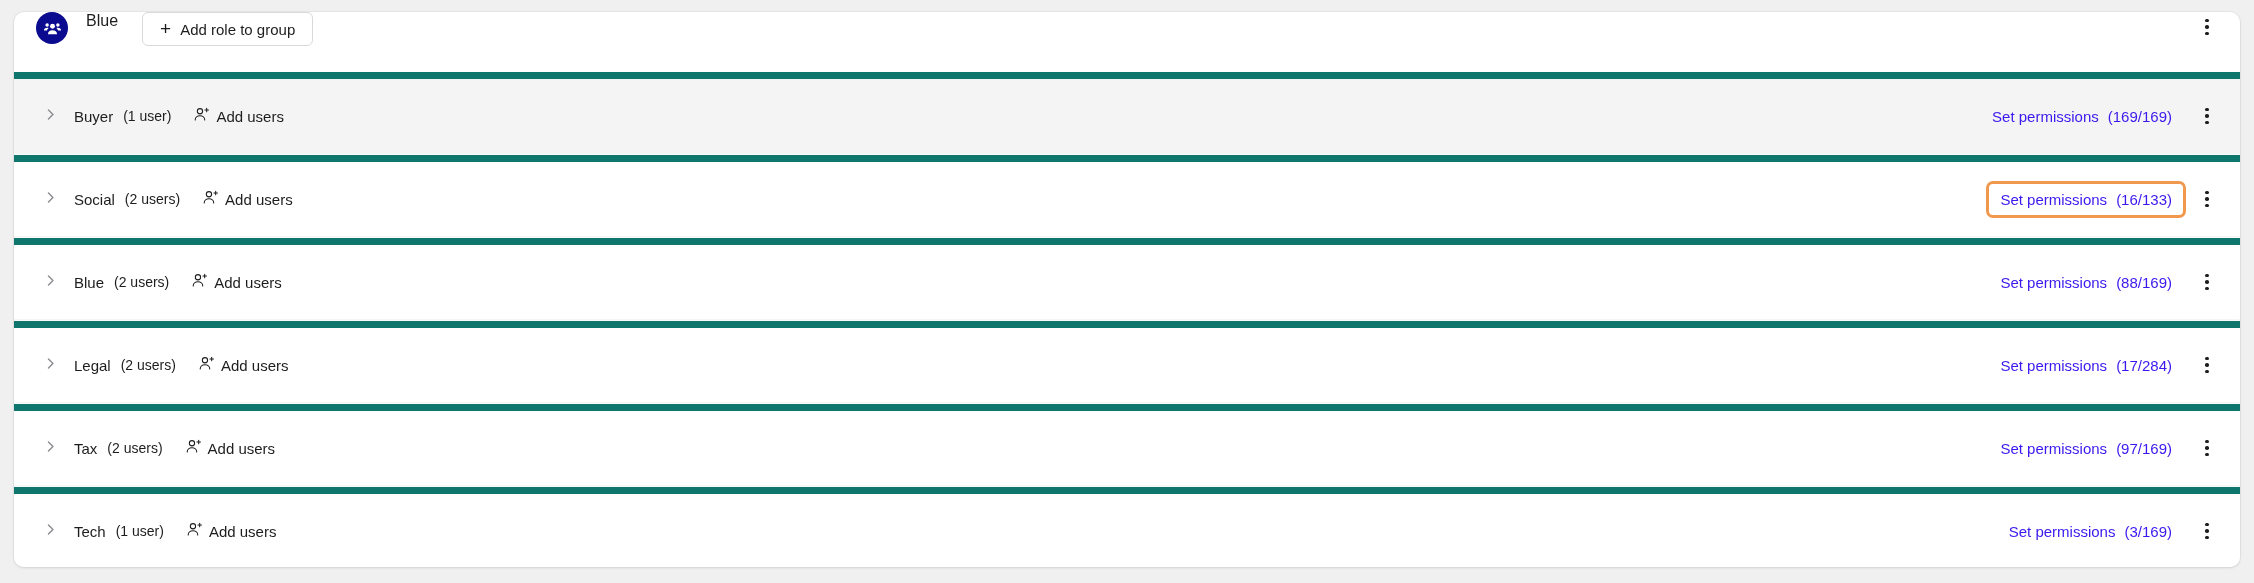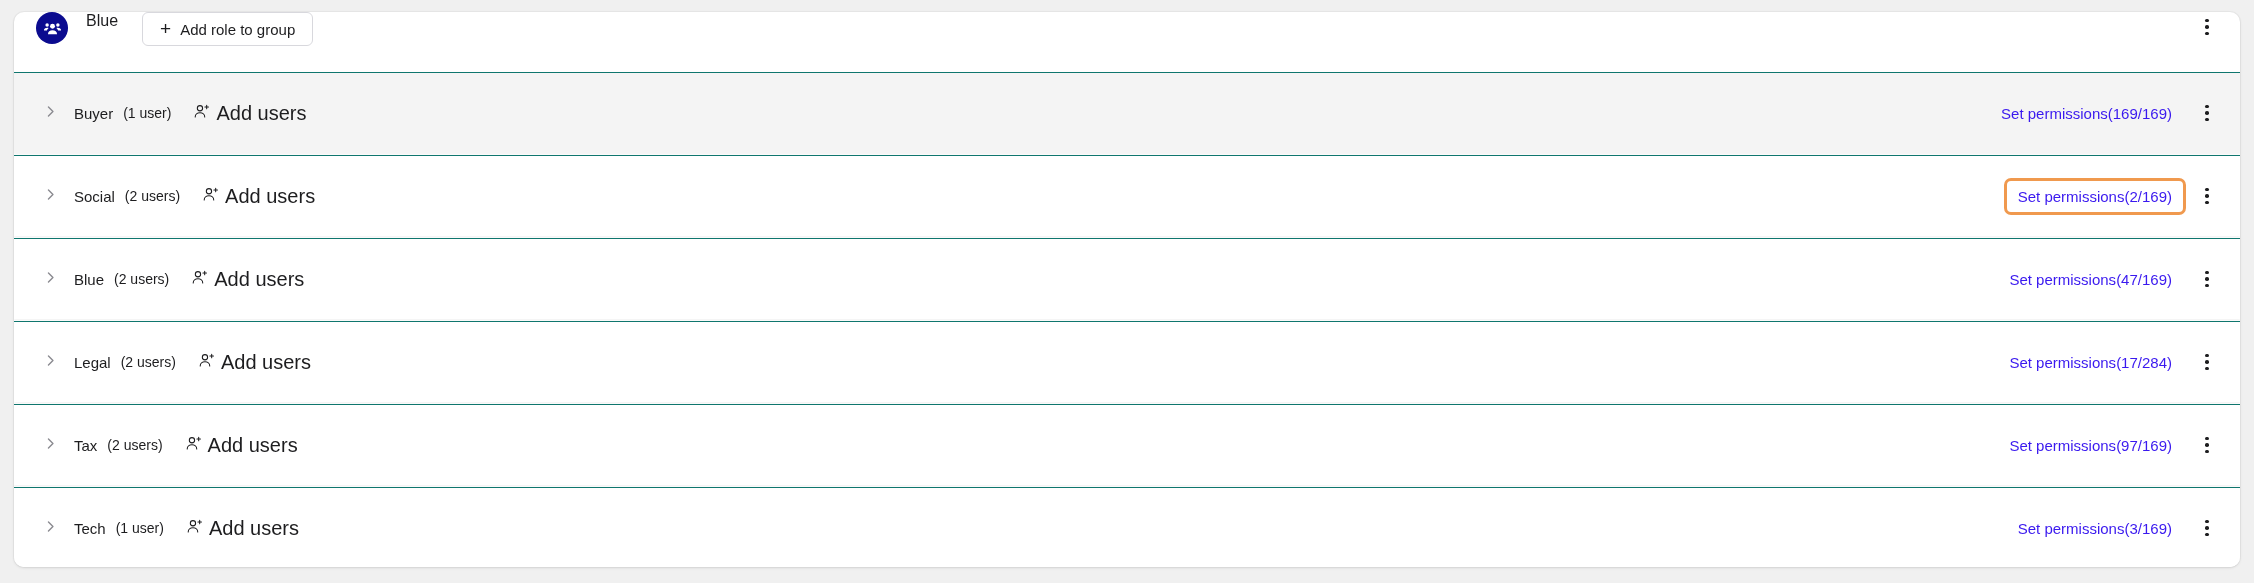--- a/index.html
+++ b/index.html
@@ -91,21 +91,21 @@
     flex-direction: column;
   }
   .row {
     position: relative;
     height: 81px;
     flex: 0 0 81px;
     display: flex;
     align-items: center;
     padding: 0 18px 0 26px;
     background: #ffffff;
-    border-top: 1px solid #0f766e;
+    border-top: 7px solid #0f766e;
     box-shadow: 0 1px 2px rgba(0,0,0,0.06);
     margin: 0 0 2px 0;
   }
   .row.shaded { background: #f4f4f4; }
   .row:last-child { margin-bottom: 8px; }
 
   .chevron {
     width: 20px; height: 20px;
     flex: 0 0 20px;
     display: flex; align-items: center; justify-content: center;
@@ -125,32 +125,33 @@
   }
   .add-users {
     margin-left: 22px;
     display: inline-flex;
     align-items: center;
     gap: 6px;
     cursor: pointer;
     white-space: nowrap;
   }
   .add-users .label {
-    font-size: 20px;
+    font-size: 15px;
     color: #1d1d1f;
   }
 
   .row-right {
     margin-left: auto;
     display: flex;
     align-items: center;
   }
   .perm-link {
     display: inline-flex;
     align-items: baseline;
+    gap: 9px;
     cursor: pointer;
     padding: 7px 11px;
     border: 3px solid transparent;
     border-radius: 7px;
     white-space: nowrap;
   }
   .perm-link.focused {
     border-color: #f0994e;
     background: #ffffff;
   }
@@ -260,21 +261,21 @@
           <path d="M2.6 16.4c0-3 2.5-5 5.6-5s5.6 2 5.6 5" stroke="#1d1d1f" stroke-width="1.25" stroke-linecap="round"></path>
           <path d="M16.1 2.6v4.2M14 4.7h4.2" stroke="#1d1d1f" stroke-width="1.25" stroke-linecap="round"></path>
         </svg>
       </span>
       <span class="label">Add users</span>
     </div>
 
     <div class="row-right">
       <div class="perm-link focused">
         <span class="perm-text">Set permissions</span>
-        <span class="perm-count">(2/169)</span>
+        <span class="perm-count">(16/133)</span>
       </div>
       <div class="row-menu">
         <span class="kebab">
                 <i></i>
                 <i></i>
                 <i></i>
               </span>
       </div>
     </div>
   </div>
@@ -297,21 +298,21 @@
           <path d="M2.6 16.4c0-3 2.5-5 5.6-5s5.6 2 5.6 5" stroke="#1d1d1f" stroke-width="1.25" stroke-linecap="round"></path>
           <path d="M16.1 2.6v4.2M14 4.7h4.2" stroke="#1d1d1f" stroke-width="1.25" stroke-linecap="round"></path>
         </svg>
       </span>
       <span class="label">Add users</span>
     </div>
 
     <div class="row-right">
       <div class="perm-link">
         <span class="perm-text">Set permissions</span>
-        <span class="perm-count">(47/169)</span>
+        <span class="perm-count">(88/169)</span>
       </div>
       <div class="row-menu">
         <span class="kebab">
                 <i></i>
                 <i></i>
                 <i></i>
               </span>
       </div>
     </div>
   </div>

